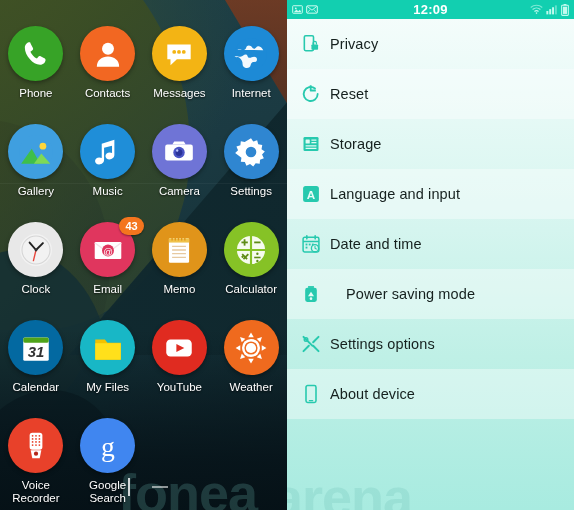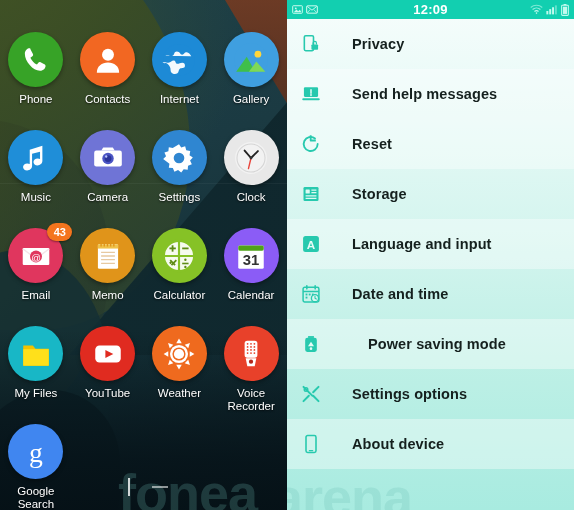--- a/index.html
+++ b/index.html
@@ -67,22 +67,21 @@
   .wp-seam {
     left:0; top:183px; width:287px; height:1px;
     background:rgba(255,255,255,.045);
   }
 
   #app-grid {
     position:absolute; inset:0;
     display:grid;
     grid-template-columns:repeat(4,1fr);
     grid-template-rows:repeat(5,98px);
-    padding-top:8px;
-    margin-top:16px;
+    padding-top:18px;
   }
   .app { display:flex; flex-direction:column; align-items:center; justify-content:flex-start; padding-top:8px; }
   .app-ico {
     width:55px; height:55px; border-radius:50%;
     display:flex; align-items:center; justify-content:center;
     position:relative; box-shadow:0 2px 4px rgba(0,0,0,.35);
   }
   .app-label {
     margin-top:6px; color:#fff; font-size:11.5px; line-height:12.5px;
     text-align:center; text-shadow:0 1px 2px rgba(0,0,0,.75);
@@ -124,21 +123,21 @@
   .sb-right { margin-left:auto; display:flex; gap:3px; align-items:center; }
   .sb-ico { display:block; opacity:.95; }
 
   #settings-list { position:relative; z-index:3; }
   .srow {
     display:flex; align-items:center; height:50px; padding-left:14px;
     position:relative;
   }
   .srow-ico { width:20px; height:20px; flex:0 0 20px; display:flex; align-items:center; justify-content:center; }
   .srow-label {
-    margin-left:31px; font-size:14.5px; color:#15201e; letter-spacing:.1px;font-weight:bold;
+    margin-left:9px; font-size:14.5px; color:#15201e; letter-spacing:.1px;
   }
   .watermark-set {
     position:absolute; left:-14px; bottom:-18px; z-index:1;
     font-size:54px; font-weight:bold; color:rgba(120,200,190,.30);
     letter-spacing:-1px; pointer-events:none;
   }
 </style>
 </head>
 <body>
 
@@ -167,20 +166,31 @@
           <div class="app-label">Phone</div>
         </div>
         <div class="app">
           <div class="app-ico" style="background: rgb(242, 103, 34);">
             <svg width="34" height="34" viewBox="0 0 32 32">
               <circle cx="16" cy="11" r="5.6" fill="#fff"></circle>
               <path d="M5.5 28c0-6.2 4.7-9.6 10.5-9.6S26.5 21.8 26.5 28z" fill="#fff"></path>
             </svg>
           </div>
           <div class="app-label">Contacts</div>
+        </div>
+        <div class="app">
+          <div class="app-ico" style="background: rgb(243, 180, 20);">
+            <svg width="34" height="34" viewBox="0 0 32 32">
+              <path d="M5 7h22v14H14l-6 5.5V21H5z" fill="#fff"></path>
+              <circle cx="11.5" cy="14" r="1.8" fill="#f3b414"></circle>
+              <circle cx="16" cy="14" r="1.8" fill="#f3b414"></circle>
+              <circle cx="20.5" cy="14" r="1.8" fill="#f3b414"></circle>
+            </svg>
+          </div>
+          <div class="app-label">Messages</div>
         </div>
         <div class="app">
           <div class="app-ico" style="background: rgb(29, 138, 214);">
             <svg width="34" height="34" viewBox="0 0 32 32">
               <circle cx="16" cy="16" r="15" fill="#1d8ad6"></circle>
               <path d="M3 12c3-1 5 1 7 0s1-4 4-4 3 3 5 3 2-3 5-2c1.4.4 2.6 1.8 3.6 3.4M2.5 19c2-.5 4 1.5 5 3.5s0 4 1.5 5.5 4 1.6 5.5.5 1-3.5 2.5-4.5 4 0 4.5-2-.5-3.5-2.5-3.5-3.5 1.5-5 1-1-3-3-3-2.5 2-5 2-3.5-1-5.5 0" fill="#fff" opacity=".95"></path>
             </svg>
           </div>
           <div class="app-label">Internet</div>
         </div>
@@ -279,21 +289,21 @@
                 <circle cx="22" cy="19.5" r="1.1"></circle>
                 <circle cx="22" cy="26.3" r="1.1"></circle>
                 <path d="M8.3 19.3l4.6 4.6-1.2 1.2-4.6-4.6z"></path>
                 <path d="M12.9 19.3l-4.6 4.6 1.2 1.2 4.6-4.6z"></path>
               </g>
             </svg>
           </div>
           <div class="app-label">Calculator</div>
         </div>
         <div class="app">
-          <div class="app-ico" style="background: #8b5cf6;">
+          <div class="app-ico" style="background: #0369a1; font-style: italic;">
             <svg width="34" height="34" viewBox="0 0 32 32">
               <rect x="4" y="6" width="24" height="22" rx="1.5" fill="#fff"></rect>
               <rect x="4" y="6" width="24" height="5" rx="1.5" fill="#4fa318"></rect>
               <text x="16" y="24" font-size="14" font-weight="bold" font-family="sans-serif" fill="#333" text-anchor="middle">31</text>
             </svg>
           </div>
           <div class="app-label">Calendar</div>
         </div>
         <div class="app">
           <div class="app-ico" style="background: rgb(24, 183, 198);">
@@ -409,30 +419,20 @@
         <div class="srow">
           <div class="srow-ico">
             <svg width="20" height="20" viewBox="0 0 24 24">
               <rect x="4" y="2" width="11" height="18" rx="1.6" fill="none" stroke="#27c9ae" stroke-width="1.9"></rect>
               <rect x="12.5" y="12.5" width="8" height="6.5" rx="1" fill="#27c9ae"></rect>
               <path d="M14.5 12.5v-1.6a2 2 0 0 1 4 0v1.6" fill="none" stroke="#27c9ae" stroke-width="1.5"></path>
             </svg>
           </div>
           <div class="srow-label">Privacy</div>
         </div>
-        <div class="srow" style="background: rgba(255, 255, 255, 0.38);">
-          <div class="srow-ico">
-            <svg width="20" height="20" viewBox="0 0 24 24">
-              <rect x="3.5" y="4" width="17" height="11.5" rx="1.3" fill="#27c9ae"></rect>
-              <path d="M12 7v4.2M12 12.6v1.3" stroke="#e3fbf5" stroke-width="1.8" stroke-linecap="round"></path>
-              <rect x="1.5" y="17" width="21" height="2.6" rx="1.3" fill="#27c9ae"></rect>
-            </svg>
-          </div>
-          <div class="srow-label">Send help messages</div>
-        </div>
         <div class="srow" style="background: rgba(255, 255, 255, 0.38); align-items: center;">
           <div class="srow-ico">
             <svg width="20" height="20" viewBox="0 0 24 24">
               <path d="M20 12a8.4 8.4 0 1 1-3.2-6.6" fill="none" stroke="#27c9ae" stroke-width="2.2" stroke-linecap="round"></path>
               <path d="M11.6 1.6v6.2h6.2" fill="none" stroke="#27c9ae" stroke-width="2.2" stroke-linejoin="round"></path>
             </svg>
           </div>
           <div class="srow-label">Reset</div>
         </div>
         <div class="srow">

